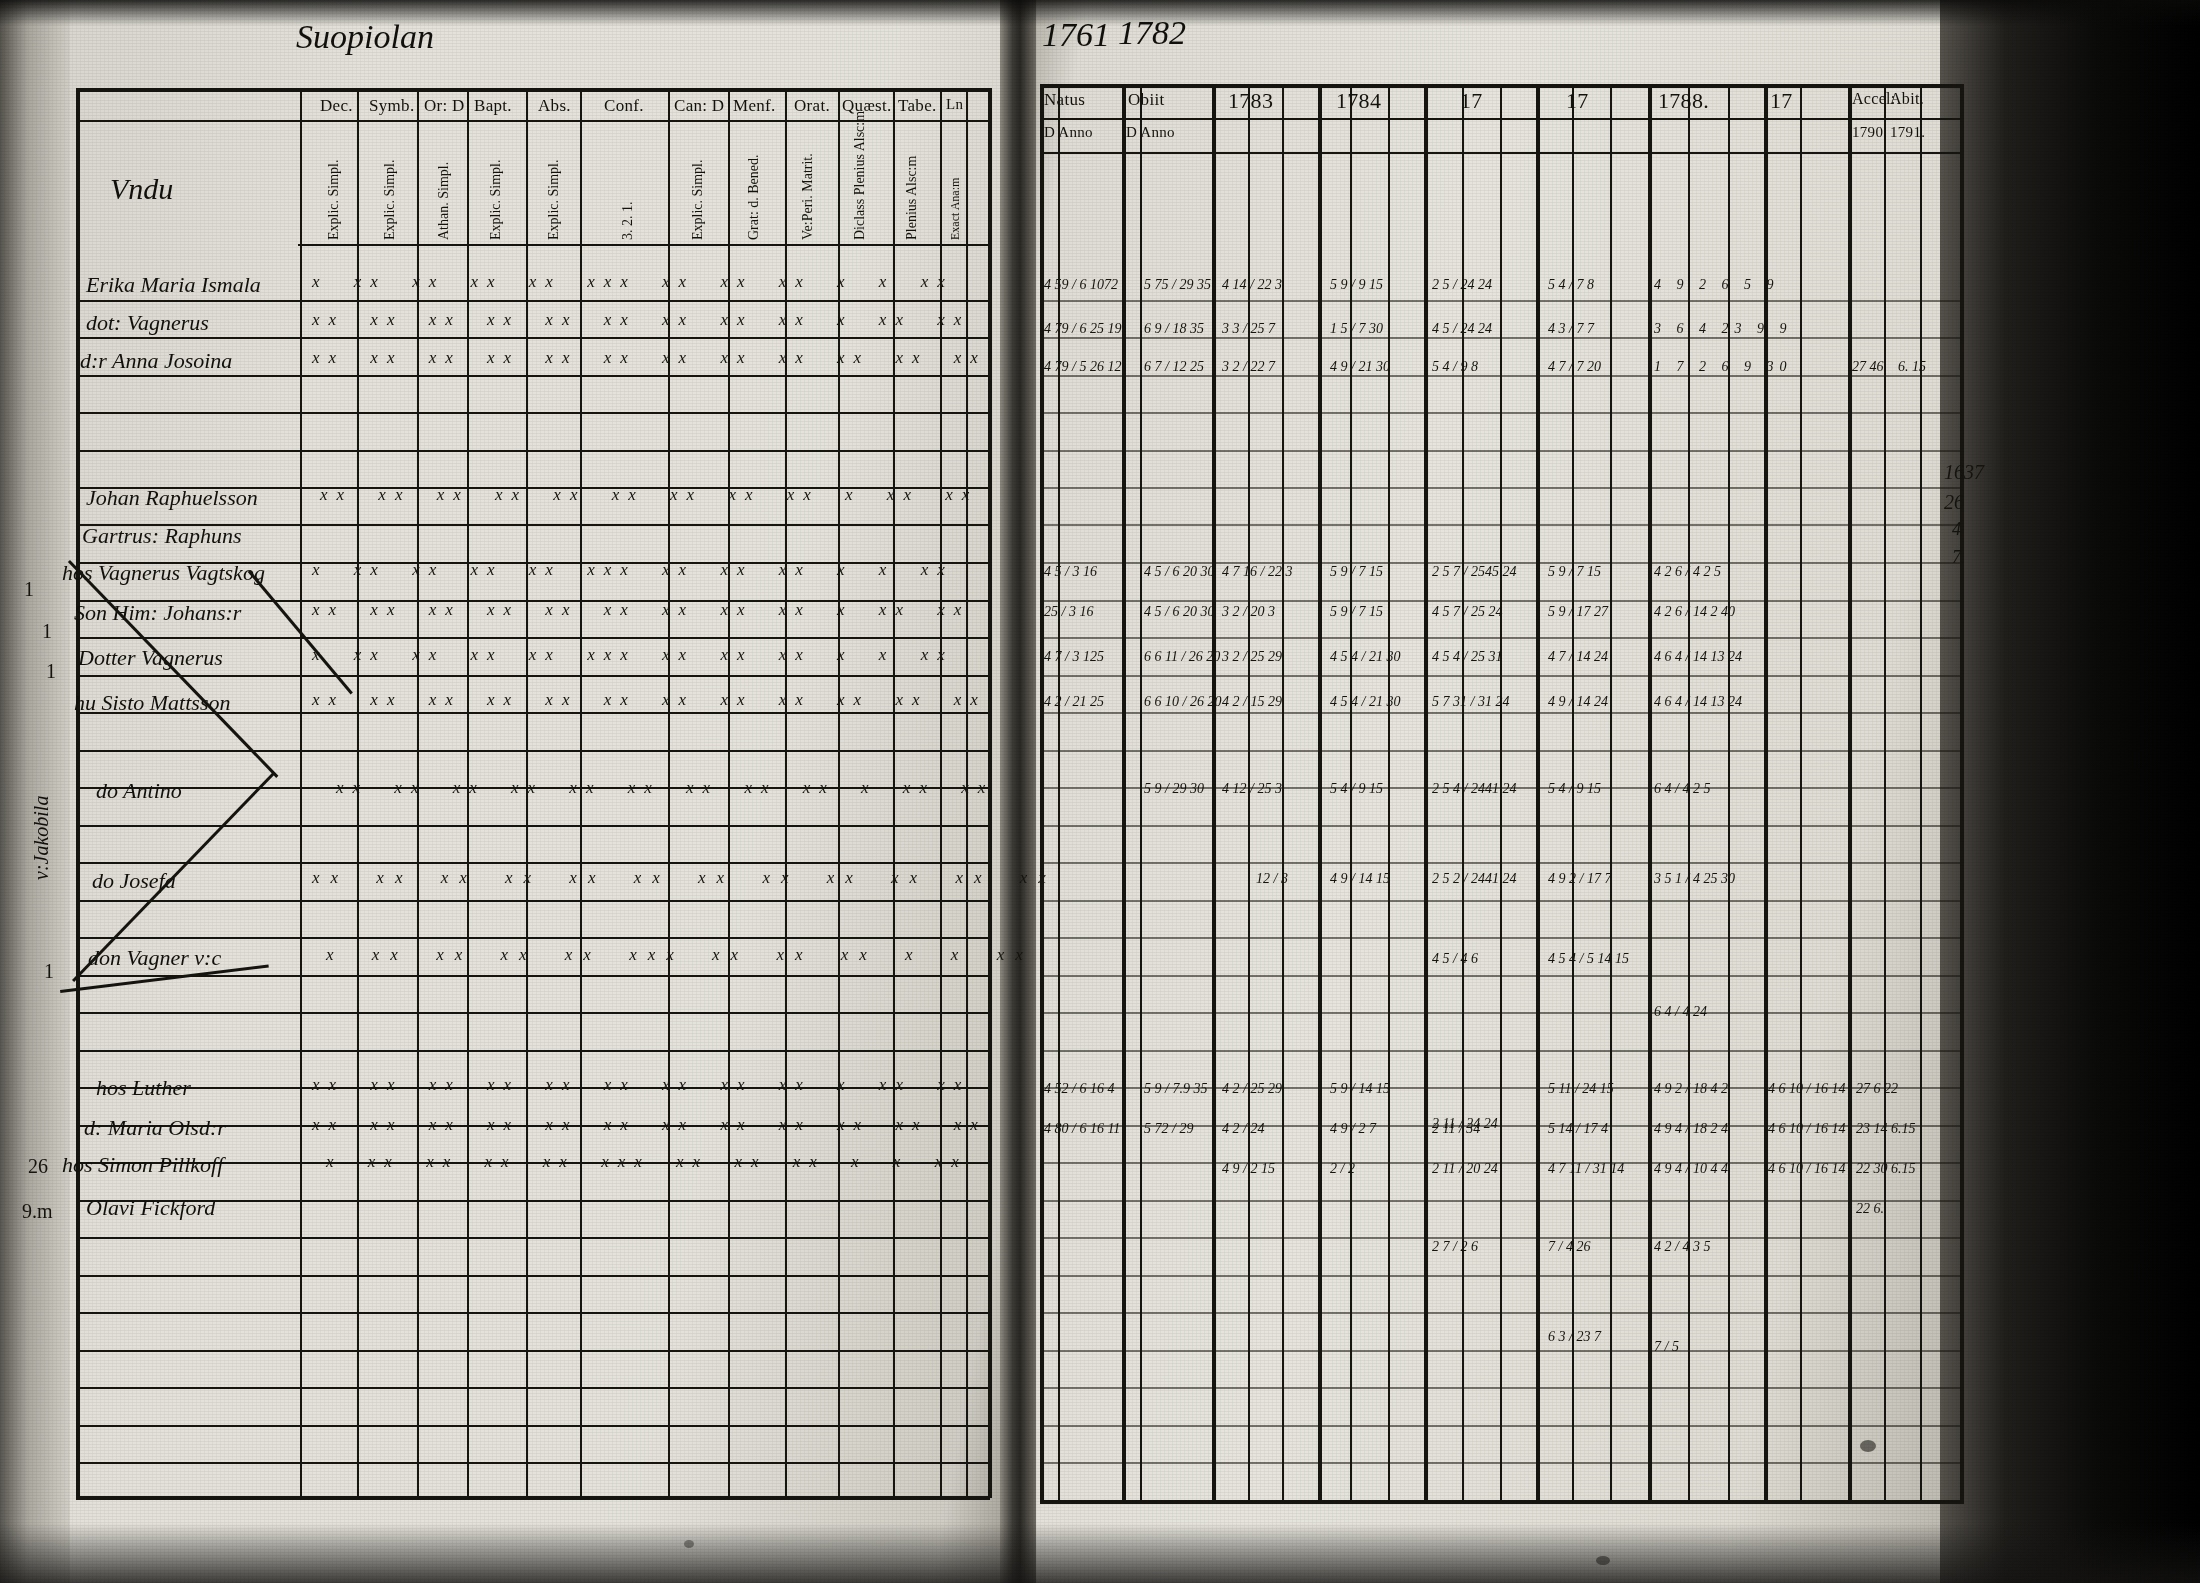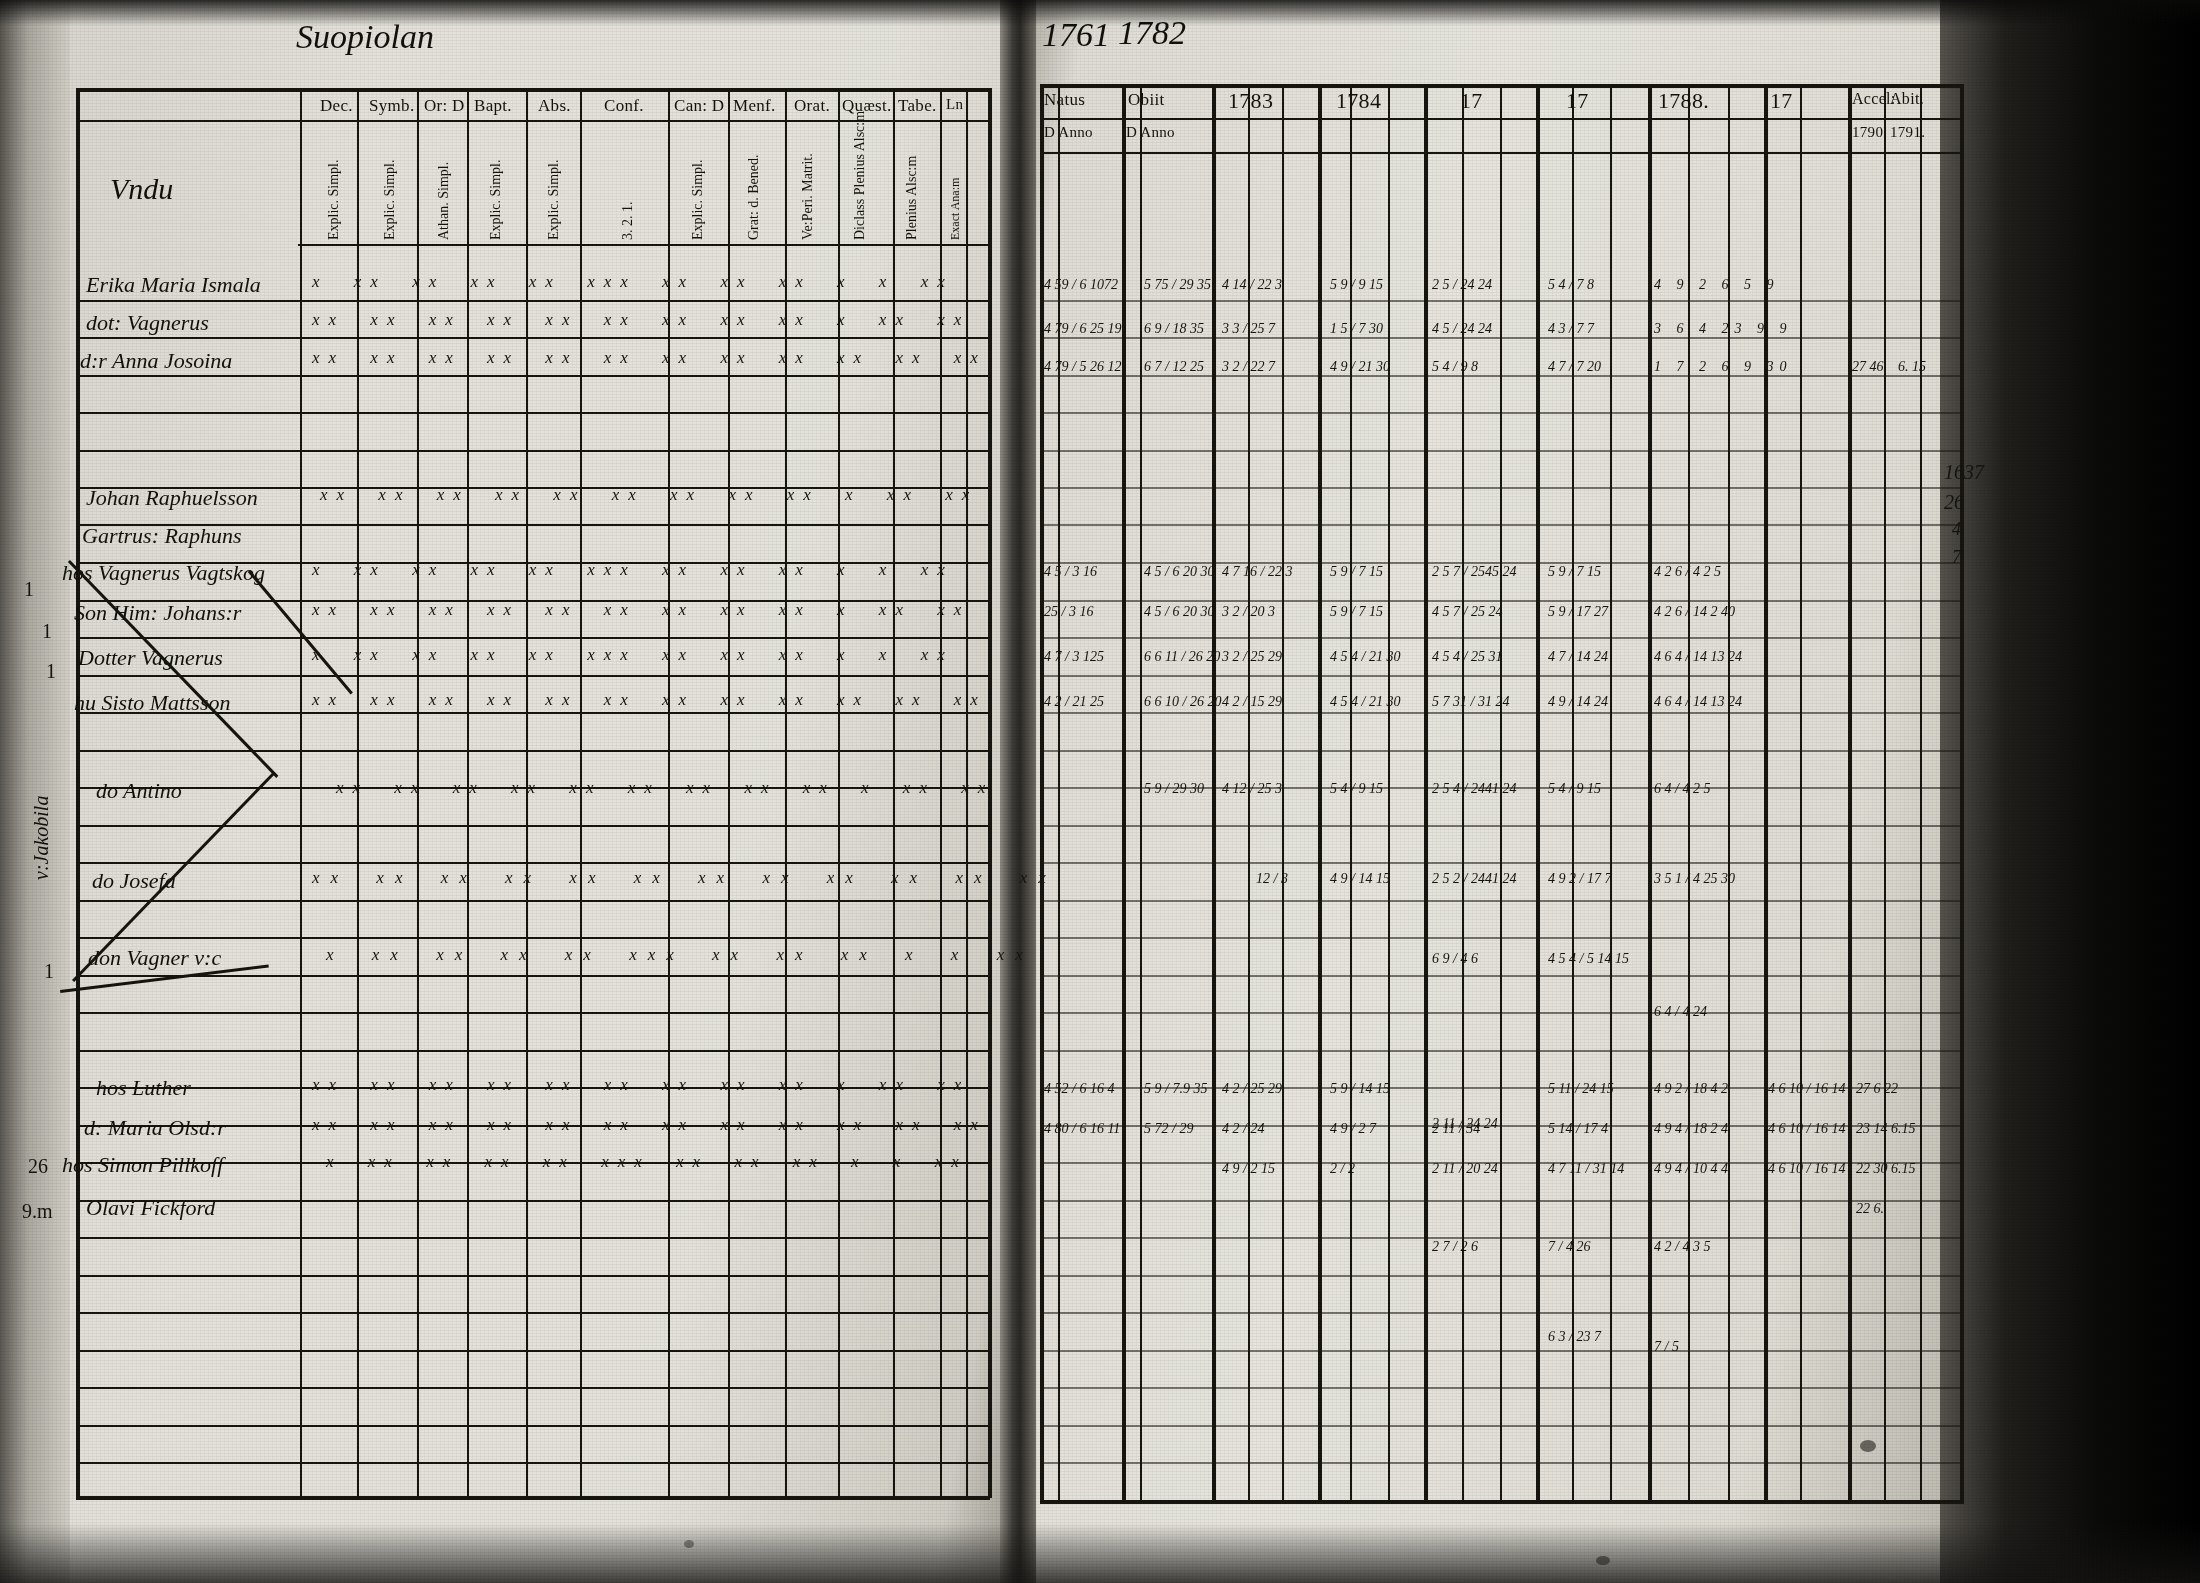--- a/index.html
+++ b/index.html
@@ -331,21 +331,21 @@
   <div class="num" style="left:1432px;top:782px;">2 5 4 / 2441 24</div>
   <div class="num" style="left:1548px;top:782px;">5 4 / 9 15</div>
   <div class="num" style="left:1654px;top:782px;">6 4 / 4 2 5</div>
 
   <div class="num" style="left:1256px;top:872px;">12 / 3</div>
   <div class="num" style="left:1330px;top:872px;">4 9 / 14 15</div>
   <div class="num" style="left:1432px;top:872px;">2 5 2 / 2441 24</div>
   <div class="num" style="left:1548px;top:872px;">4 9 2 / 17 7</div>
   <div class="num" style="left:1654px;top:872px;">3 5 1 / 4 25 30</div>
 
-  <div class="num" style="left:1432px;top:952px;">6 9 / 4 6</div>
+  <div class="num" style="left:1432px;top:952px;">4 5 / 4 6</div>
   <div class="num" style="left:1548px;top:952px;">4 5 4 / 5 14 15</div>
   <div class="num" style="left:1654px;top:1005px;">6 4 / 4 24</div>
 
   <div class="num" style="left:1044px;top:1082px;">4 52 / 6 16 4</div>
   <div class="num" style="left:1144px;top:1082px;">5 9 / 7.9 35</div>
   <div class="num" style="left:1222px;top:1082px;">4 2 / 25 29</div>
   <div class="num" style="left:1330px;top:1082px;">5 9 / 14 15</div>
   <div class="num" style="left:1432px;top:1082px;margin-top:35px;">2 11 / 24 24</div>
   <div class="num" style="left:1548px;top:1082px;">5 11 / 24 15</div>
   <div class="num" style="left:1654px;top:1082px;">4 9 2 / 18 4 2</div>

